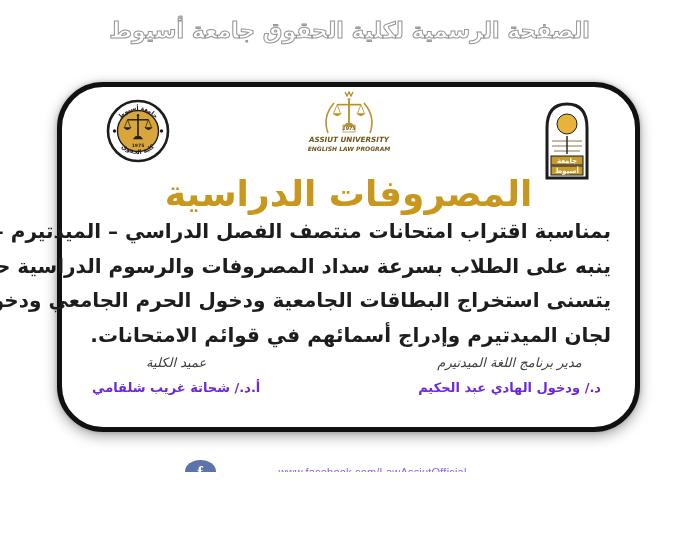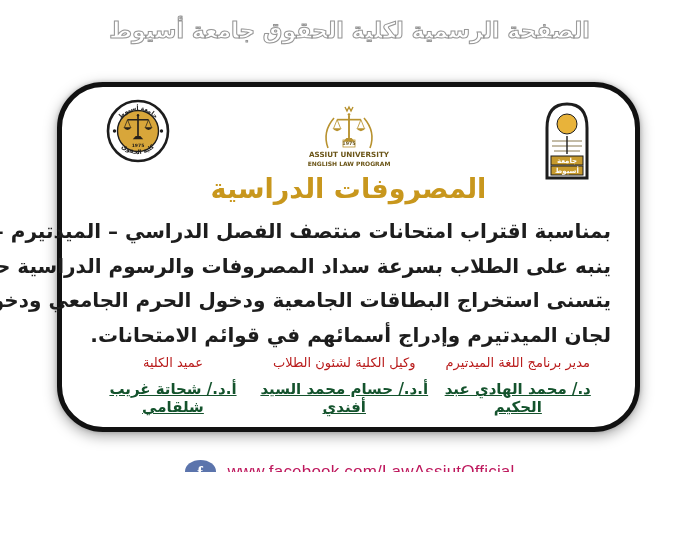--- a/index.html
+++ b/index.html
@@ -31,29 +31,29 @@
     left: 57px; top: 82px;
     width: 583px; height: 350px;
     background: #ffffff;
     border: 5px solid #111111;
     border-radius: 46px;
     box-shadow: 0 4px 14px rgba(0,0,0,0.35), 0 0 4px rgba(0,0,0,0.2);
   }
 
   .logo { position: absolute; }
   .logo-law   { left: 44px;  top: 11px; }
-  .logo-elp   { left: 50%; top: 17px; transform: translateX(-50%); }
+  .logo-elp   { left: 50%; top: 2px; transform: translateX(-50%); font-style: italic; }
   .logo-univ  { right: 40px; top: 9px; }
 
   .announce-title {
     position: absolute;
     top: 86px; left: 0; right: 0;
     text-align: center;
     direction: rtl;
-    font-size: 27px;
+    font-size: 36px;
     font-weight: bold;
     color: #C8971D;
   }
 
   .body-text {
     position: absolute;
     top: 127px; left: 22px; right: 24px;
     direction: rtl;
     color: #1d1d1d;
     font-size: 20px;
@@ -66,29 +66,29 @@
   .signatures {
     position: absolute;
     left: 30px; right: 34px; top: 268px;
     display: flex;
     direction: rtl;
     justify-content: space-between;
   }
   .sig-col { text-align: center; direction: rtl; }
   .sig-title {
     font-size: 13px;
-    color: #b91c1c;
+    color: #404040;
     font-weight: normal;
     margin-bottom: 10px;
+    font-style: italic;
   }
   .sig-name {
-    font-size: 15px;
-    color: #14532d;
-    font-weight: bold;
-    text-decoration: underline;
+    font-size: 13px;
+    color: #6d28d9;
+    font-weight: bold;
   }
 
   
   .footer {
     position: absolute;
     left: 0; right: 0; top: 460px;
     display: flex;
     flex-direction: column;
     align-items: center;
     gap: 4px;
@@ -114,22 +114,22 @@
     width: 25px; height: 25px;
     background: #3AA9E0;
     border-radius: 50%;
     display: flex; align-items: center; justify-content: center;
     margin-left: 3px;
   }
   .link-text {
     flex: 1;
     text-align: center;
     font-family: "Liberation Sans", sans-serif;
-    font-size: 17px;
-    color: #be185d;
+    font-size: 11px;
+    color: #8b5cf6;
     letter-spacing: 0.2px;
   }
 </style>
 </head>
 <body>
 
 <svg width="0" height="0" style="position:absolute">
   <defs>
     <symbol id="scales" viewBox="0 0 40 40">
       <circle cx="20" cy="3" r="1.6" fill="currentColor"></circle>
@@ -202,25 +202,21 @@
     <div class="body-text">
       <div class="body-line">بمناسبة اقتراب امتحانات منتصف الفصل الدراسي – الميدتيرم –</div>
       <div class="body-line">ينبه على الطلاب بسرعة سداد المصروفات والرسوم الدراسية حتى</div>
       <div class="body-line">يتسنى استخراج البطاقات الجامعية ودخول الحرم الجامعي ودخول</div>
       <div class="body-line last">لجان الميدتيرم وإدراج أسمائهم في قوائم الامتحانات.</div>
     </div>
 
     <div class="signatures">
       <div class="sig-col">
         <div class="sig-title">مدير برنامج اللغة الميدتيرم</div>
-        <div class="sig-name">د./ محمد الهادي عبد الحكيم</div>
-      </div>
-      <div class="sig-col">
-        <div class="sig-title">وكيل الكلية لشئون الطلاب</div>
-        <div class="sig-name">أ.د./ حسام محمد السيد أفندي</div>
+        <div class="sig-name">د./ ودخول الهادي عبد الحكيم</div>
       </div>
       <div class="sig-col">
         <div class="sig-title">عميد الكلية</div>
         <div class="sig-name">أ.د./ شحاتة غريب شلقامي</div>
       </div>
     </div>
 
   </div>
 
   <div class="footer">

